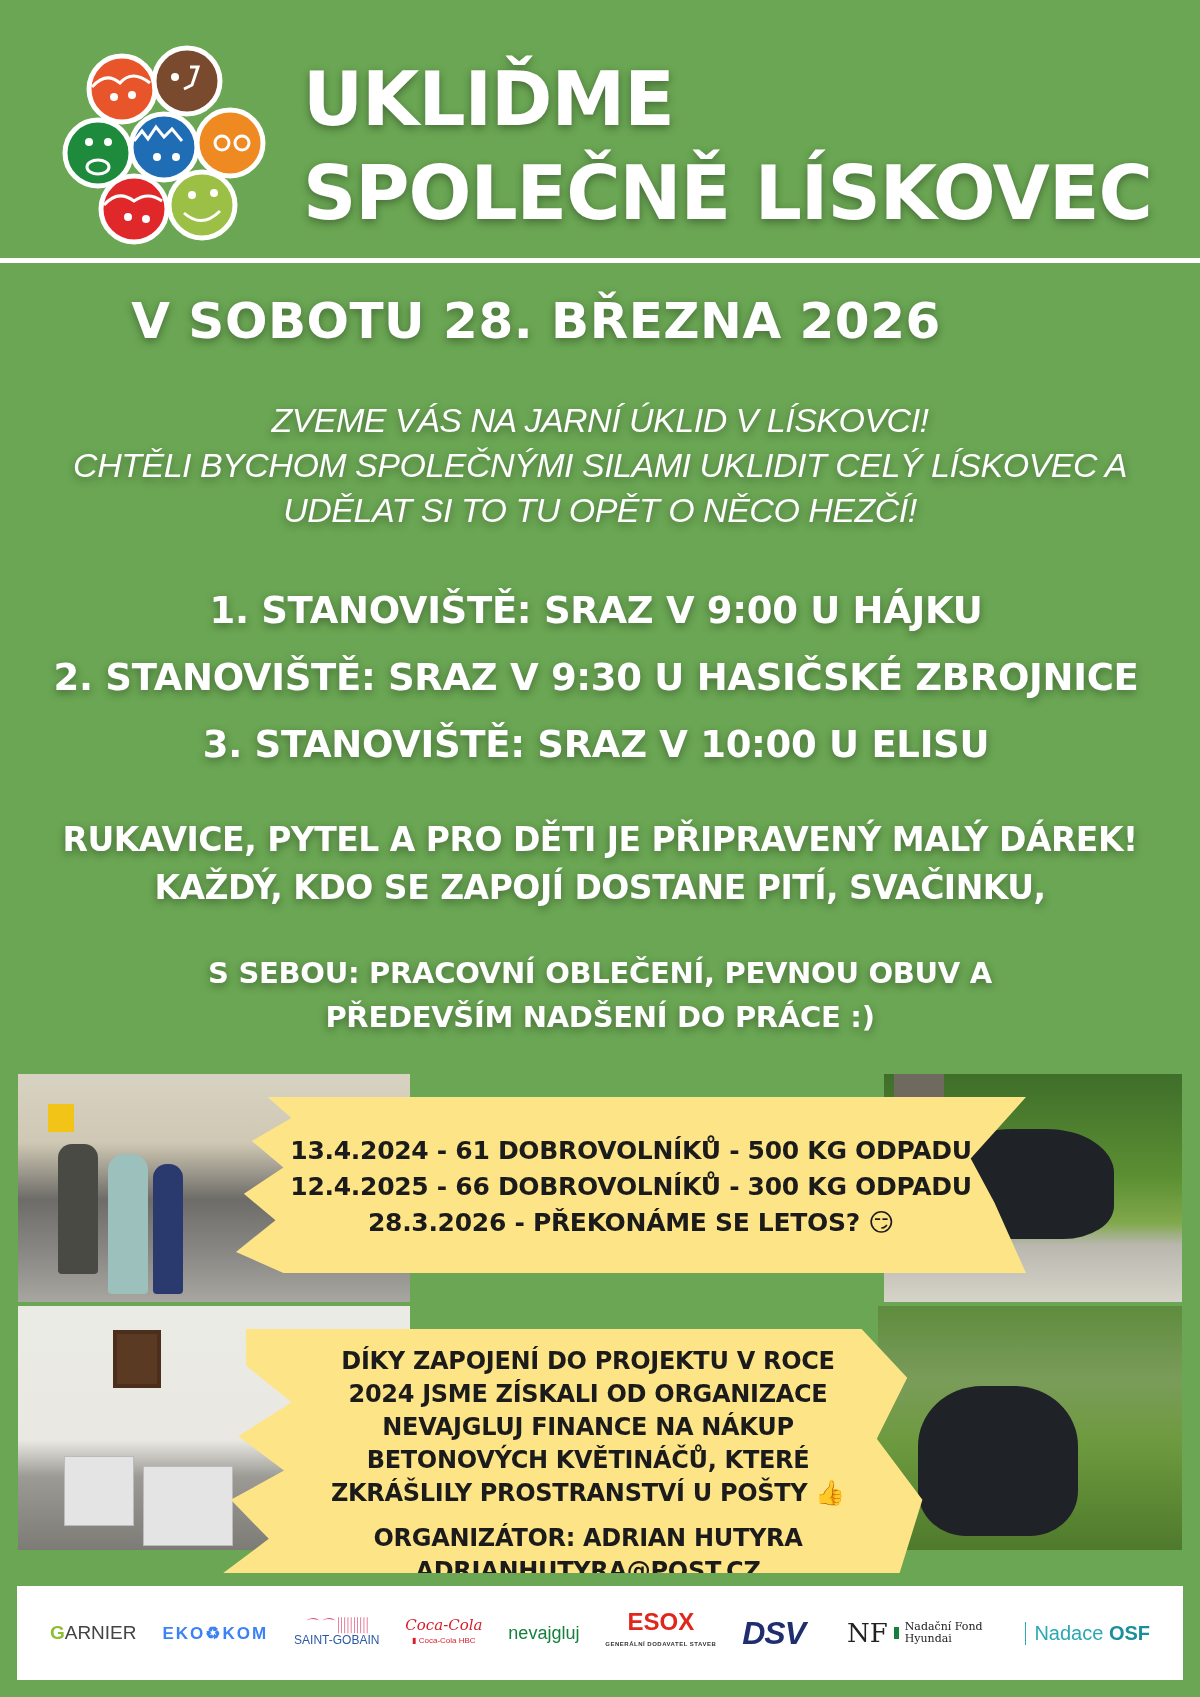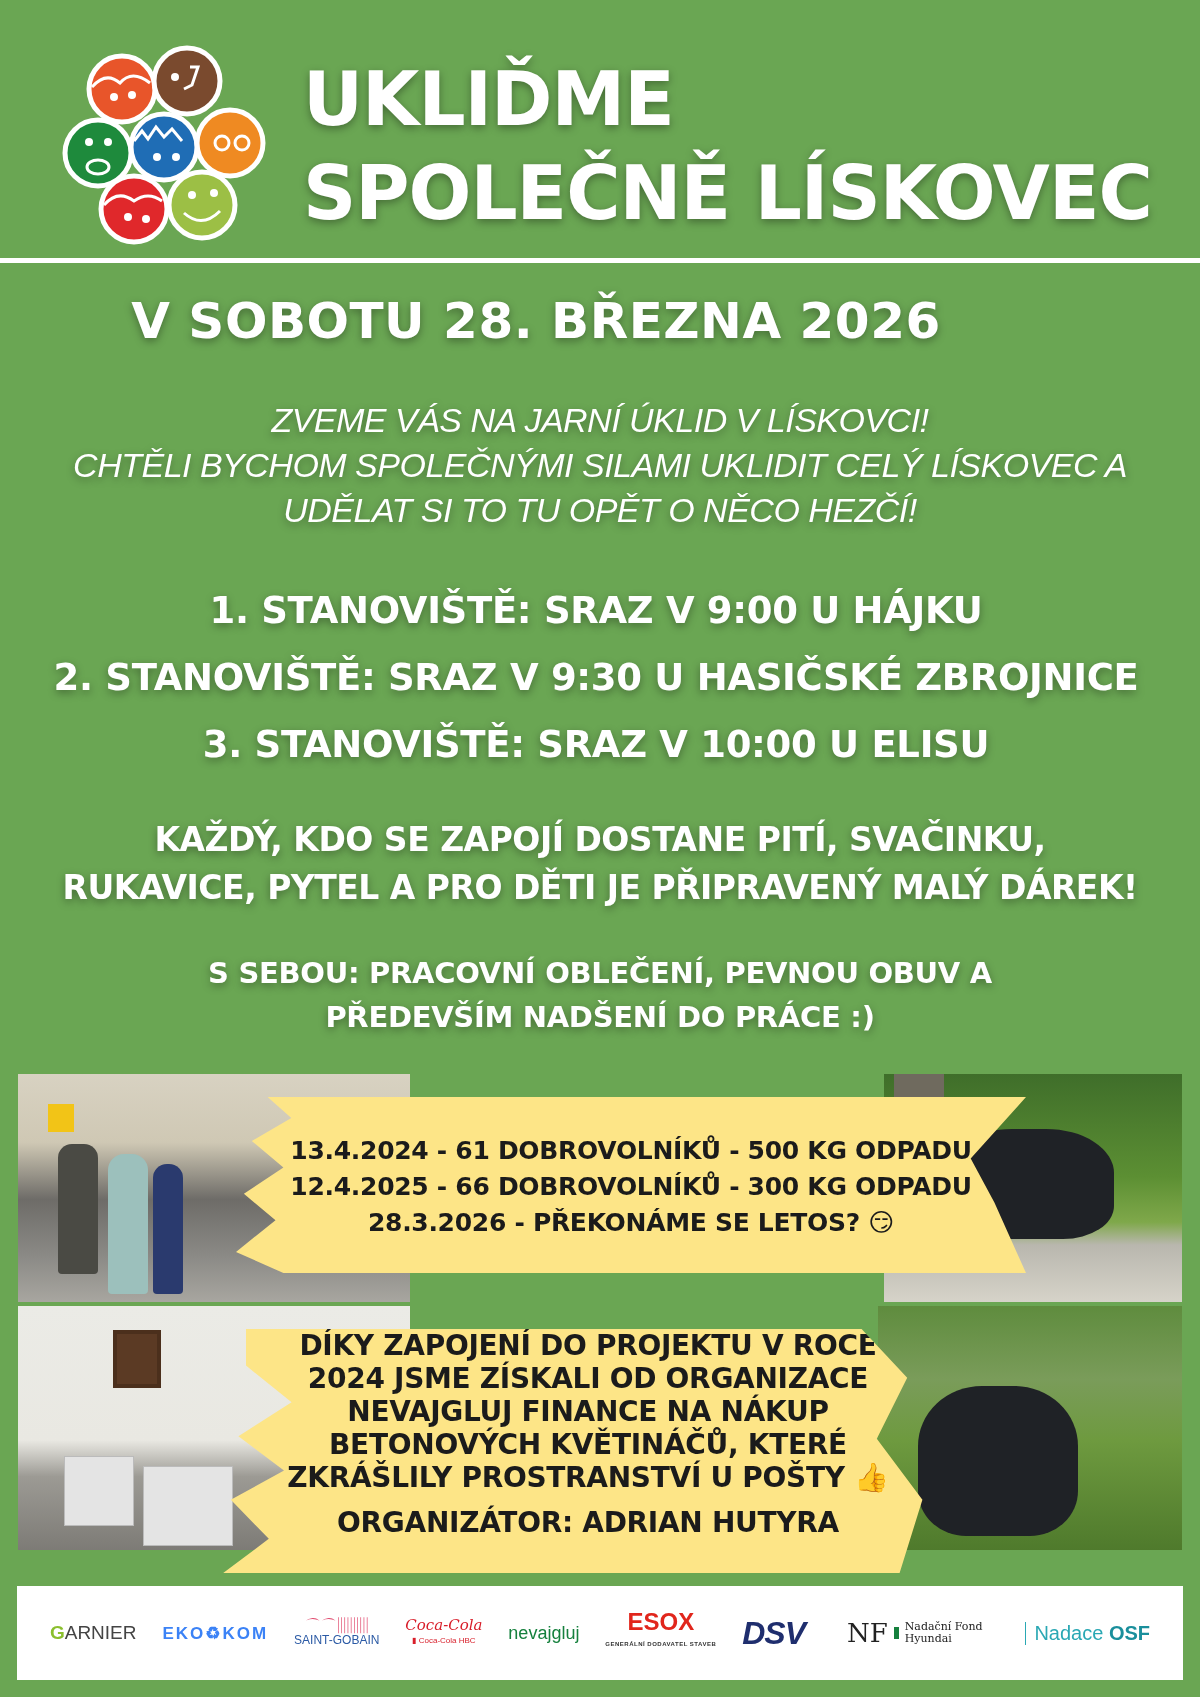--- a/index.html
+++ b/index.html
@@ -64,21 +64,21 @@
     text-align: center; font-weight: bold; letter-spacing: -0.3px; margin-top: 23px;
   }
   .banner-top {
     left: 218px; top: 0; width: 790px; height: 176px;
     clip-path: polygon(4% 0, 100% 0, 93% 35%, 96% 60%, 100% 100%, 6% 100%, 0 88%, 5% 70%, 1% 55%, 6% 40%, 2% 25%, 7% 12%);
     font-size: 25px; line-height: 36px; padding-top: 36px;
   }
   .banner-bot {
     left: 190px; top: 232px; width: 760px; height: 244px;
     clip-path: polygon(5% 0, 86% 0, 92% 20%, 88% 45%, 94% 70%, 91% 100%, 2% 100%, 8% 86%, 3% 70%, 10% 58%, 4% 44%, 11% 30%, 5% 15%);
-    font-size: 28px; line-height: 33px; 
+    font-size: 24px; line-height: 33px; padding-top: 16px;
   }
   .banner-bot .org { margin-top: 12px; }
 
   
   .sponsors {
     position: absolute; left: 17px; top: 1586px; width: 1166px; height: 94px;
     background: #ffffff; display: flex; align-items: center; justify-content: space-around;
     padding: 0 20px;
   }
   .sp { font-family: "Liberation Sans", sans-serif; font-size: 18px; color: #333; white-space: nowrap; }
@@ -147,22 +147,22 @@
   <div>UDĚLAT SI TO TU OPĚT O NĚCO HEZČÍ!</div>
 </div>
 
 <div class="stations shadow">
   <div>1. STANOVIŠTĚ: SRAZ V 9:00 U HÁJKU</div>
   <div>2. STANOVIŠTĚ: SRAZ V 9:30 U HASIČSKÉ ZBROJNICE</div>
   <div>3. STANOVIŠTĚ: SRAZ V 10:00 U ELISU</div>
 </div>
 
 <div class="gift shadow">
+  <div>RUKAVICE, PYTEL A PRO DĚTI JE PŘIPRAVENÝ MALÝ DÁREK!</div>
   <div>KAŽDÝ, KDO SE ZAPOJÍ DOSTANE PITÍ, SVAČINKU,</div>
-  <div>RUKAVICE, PYTEL A PRO DĚTI JE PŘIPRAVENÝ MALÝ DÁREK!</div>
 </div>
 
 <div class="bring shadow">
   <div>S SEBOU: PRACOVNÍ OBLEČENÍ, PEVNOU OBUV A</div>
   <div>PŘEDEVŠÍM NADŠENÍ DO PRÁCE :)</div>
 </div>
 
 <div class="collage">
   <div class="photo photo-tl">
     <div style="position:absolute;left:30px;top:30px;width:26px;height:28px;background:#f2c417;"></div>
@@ -189,20 +189,21 @@
     <div>28.3.2026 - PŘEKONÁME SE LETOS? 😏</div>
   </div>
 
   <div class="banner banner-bot">
     <div>DÍKY ZAPOJENÍ DO PROJEKTU V ROCE</div>
     <div>2024 JSME ZÍSKALI OD ORGANIZACE</div>
     <div>NEVAJGLUJ FINANCE NA NÁKUP</div>
     <div>BETONOVÝCH KVĚTINÁČŮ, KTERÉ</div>
     <div>ZKRÁŠLILY PROSTRANSTVÍ U POŠTY 👍</div>
     <div class="org">ORGANIZÁTOR: ADRIAN HUTYRA</div>
+    <div>ADRIANHUTYRA@POST.CZ</div>
   </div>
 </div>
 
 <div class="sponsors">
   <div class="sp sp-garnier"><b>G</b><span>ARNIER</span></div>
   <div class="sp sp-ekokom">EKO♻KOM</div>
   <div class="sp sp-sg">
     <div style="color:#e0456a;font-size:16px;">⌒⌒▥▥</div>
     <div>SAINT-GOBAIN</div>
   </div>

